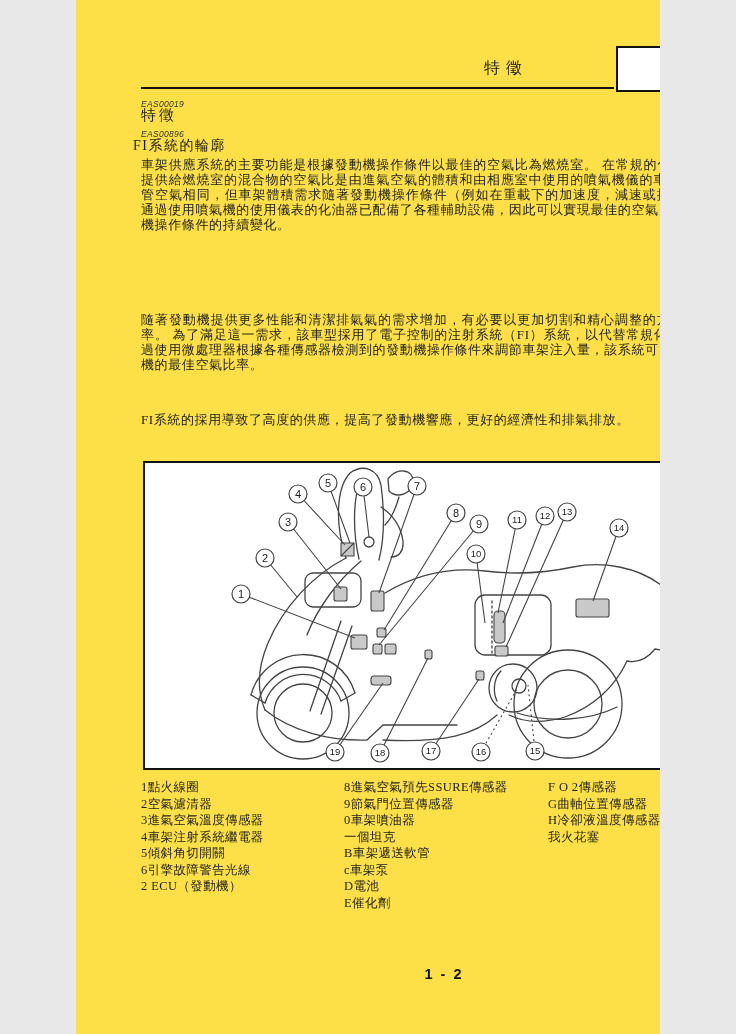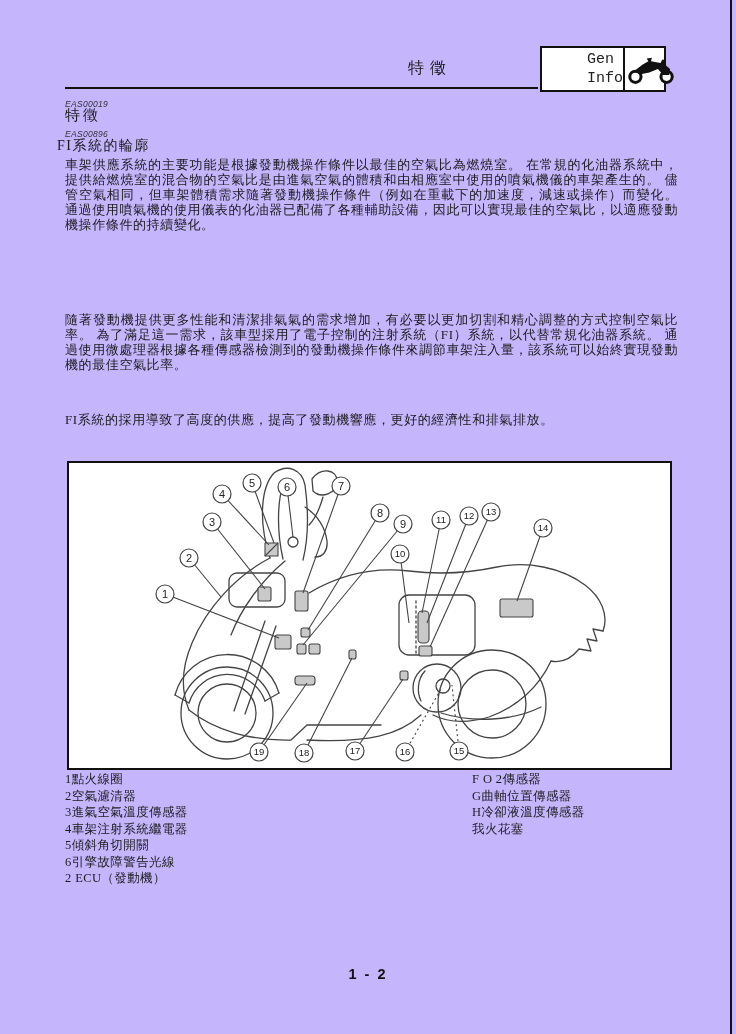--- a/index.html
+++ b/index.html
@@ -1,17 +1,17 @@
 <!DOCTYPE html>
 <html><head>
 <meta charset="utf-8">
 <style>
   html,body{margin:0;padding:0;background:#e8e8e8;}
   #page{
-    position:relative;width:736px;height:1034px;background:#c4b5fd;
+    position:relative;width:584px;height:1034px;background:#fde047;
     font-family:"Liberation Serif","DejaVu Serif",serif;color:#1a1a1a;
     overflow:hidden;margin:0 auto;
   }
   .abs{position:absolute;}
   
   #page-edge-line{left:730px;top:0;width:2px;height:1034px;background:#111;}
   #header-title{left:408px;top:58px;font-size:16px;letter-spacing:6px;}
   #header-rule{left:65px;top:87px;width:473px;height:2px;background:#111;}
   #geninfo-box{
     left:540px;top:46px;width:126px;height:46px;border:2px solid #111;
@@ -32,21 +32,21 @@
   .para{
     left:65px;width:613px;font-size:13px;line-height:15px;letter-spacing:.6px;
     text-align:justify;color:#1c1c1c;
   }
   #para1{top:157px;}
   #para2{top:312px;}
   #para3{top:412px;}
   
   #figure-box{left:67px;top:461px;width:601px;height:305px;border:2px solid #111;box-sizing:content-box;background:#fff;}
   
-  .legend-col{font-size:12.5px;line-height:16.5px;letter-spacing:.4px;color:#1c1c1c;white-space:pre;}
+  .legend-col{font-size:12.5px;line-height:16.5px;letter-spacing:.4px;color:#1c1c1c;white-space:pre;margin-top:8px;}
   #legend-col1{left:65px;top:771px;}
   #legend-col2{left:268px;top:771px;}
   #legend-col3{left:472px;top:771px;}
   
   #footer-page-number{
     left:320px;top:966px;width:96px;text-align:center;
     font-family:"Liberation Sans","DejaVu Sans",sans-serif;font-weight:bold;
     font-size:14.5px;letter-spacing:2px;color:#111;
   }
 </style>
@@ -201,17 +201,18 @@
           <text x="286" y="288" text-anchor="middle" dy="0.35em" font-size="9.5" font-family="&quot;Liberation Sans&quot;,&quot;DejaVu Sans&quot;,sans-serif" fill="#222">17</text>
           <circle cx="235" cy="290" r="9" fill="#fff" stroke="#444444" stroke-width="1.2"></circle>
           <text x="235" y="290" text-anchor="middle" dy="0.35em" font-size="9.5" font-family="&quot;Liberation Sans&quot;,&quot;DejaVu Sans&quot;,sans-serif" fill="#222">18</text>
           <circle cx="190" cy="289" r="9" fill="#fff" stroke="#444444" stroke-width="1.2"></circle>
           <text x="190" y="289" text-anchor="middle" dy="0.35em" font-size="9.5" font-family="&quot;Liberation Sans&quot;,&quot;DejaVu Sans&quot;,sans-serif" fill="#222">19</text>
         </g>
     </svg>
   </div>
 
   <div class="abs legend-col" id="legend-col1"><div>1點火線圈</div><div>2空氣濾清器</div><div>3進氣空氣溫度傳感器</div><div>4車架注射系統繼電器</div><div>5傾斜角切開關</div><div>6引擎故障警告光線</div><div>2 ECU（發動機）</div></div>
+  <div class="abs legend-col" id="legend-col2"><div>8進氣空氣預先SSURE傳感器</div><div>9節氣門位置傳感器</div><div>0車架噴油器</div><div>一個坦克</div><div>B車架遞送軟管</div><div>c車架泵</div><div>D電池</div><div>E催化劑</div></div>
   <div class="abs legend-col" id="legend-col3"><div>F O 2傳感器</div><div>G曲軸位置傳感器</div><div>H冷卻液溫度傳感器</div><div>我火花塞</div></div>
 
   <div class="abs" id="footer-page-number">1 - 2</div>
 
 </div>
 
 </body></html>

